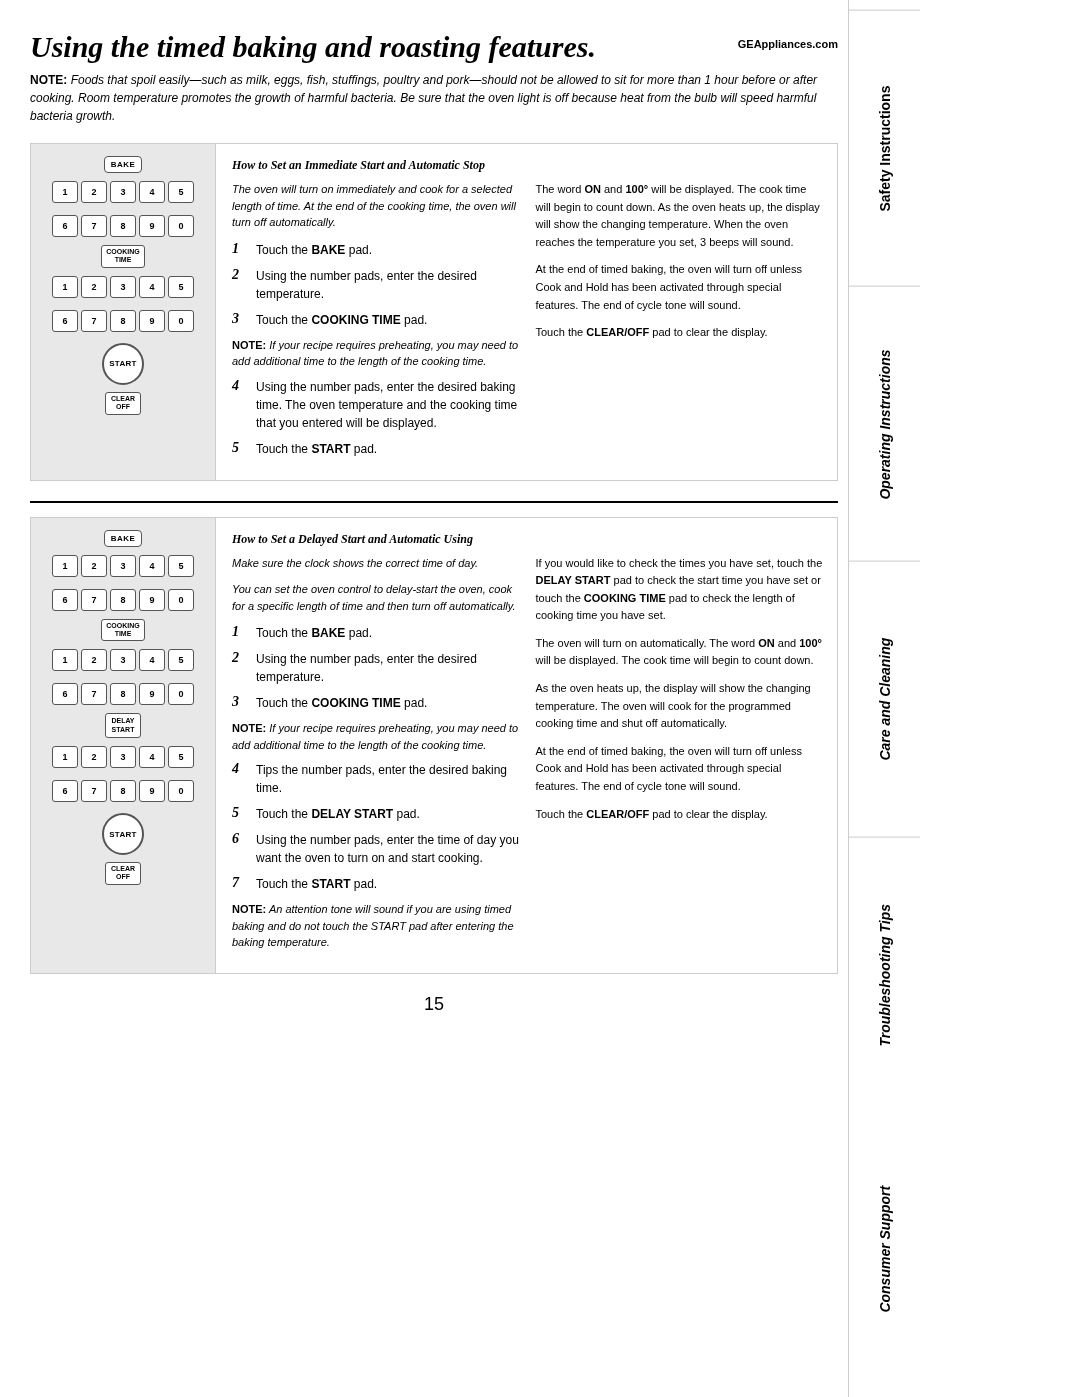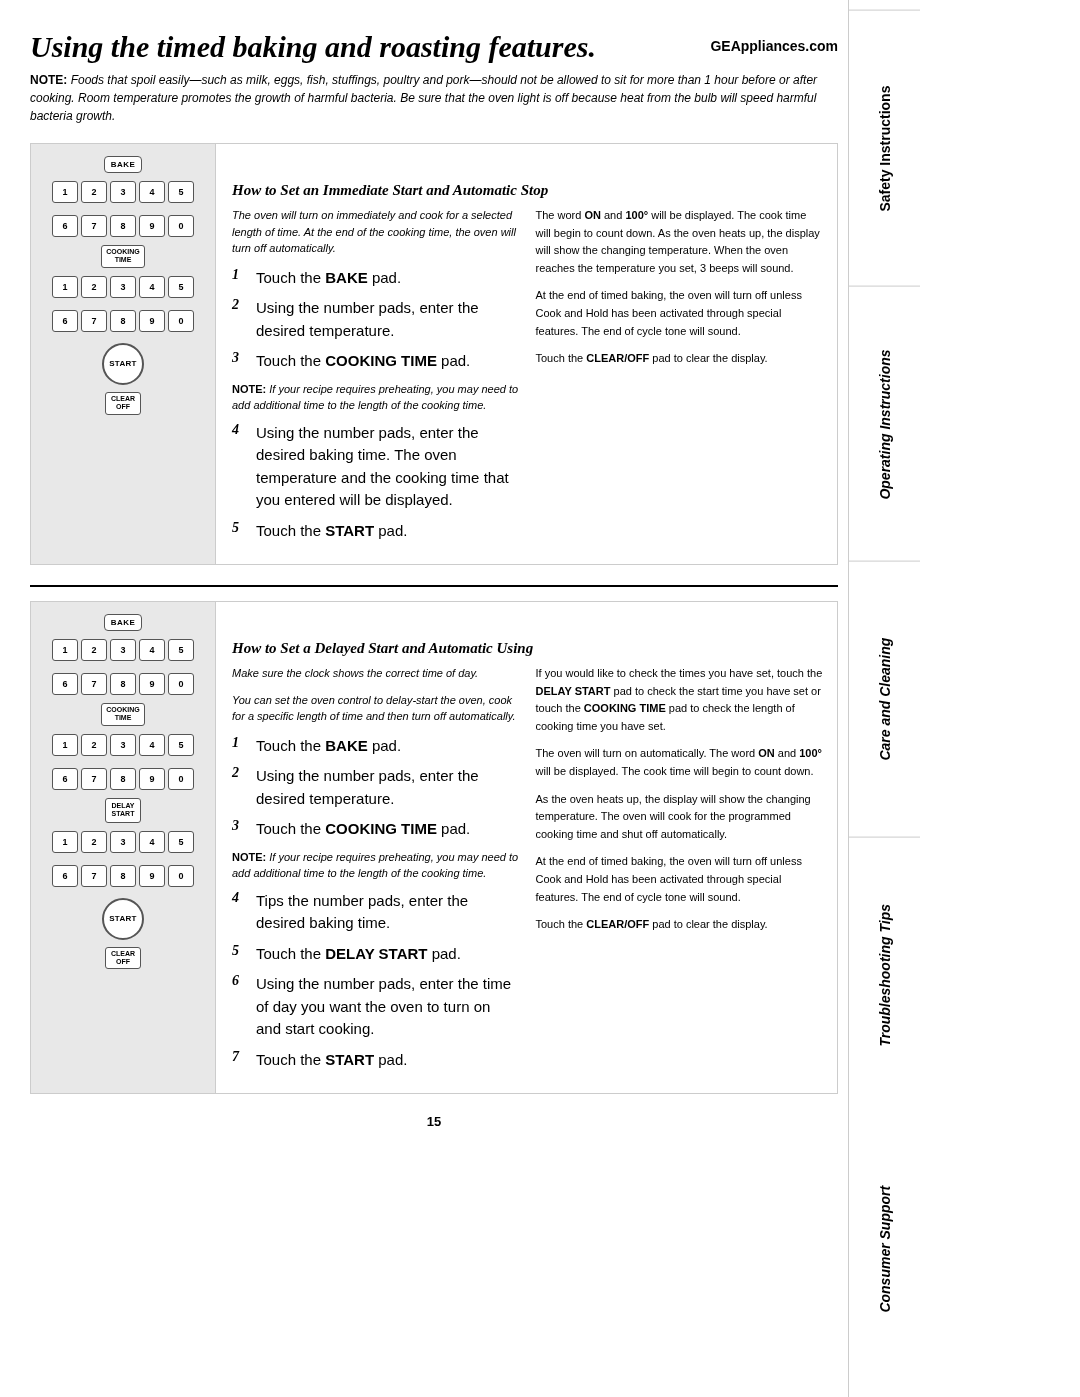--- a/index.html
+++ b/index.html
@@ -71,21 +71,21 @@
 
     .page-title {
       font-size: 30px;
       font-weight: bold;
       font-style: italic;
       font-family: Georgia, serif;
       line-height: 1.1;
     }
 
     .website-url {
-      font-size: 14px;
+      font-size: 11px;
       color: #000;
       font-weight: bold;
       margin-top: 8px;
     }
 
     .note-block {
       font-size: 12px;
       font-style: italic;
       margin-bottom: 18px;
       line-height: 1.5;
@@ -178,26 +178,25 @@
     }
 
     
     .section-content {
       flex: 1;
       padding: 14px 14px 14px 16px;
       background: #fff;
     }
 
     .section-header {
-      font-size: 15px;
+      font-size: 12px;
       font-style: italic;
       font-weight: bold;
       margin-bottom: 8px;
       font-family: Georgia, serif;
-      margin-top: 24px;
     }
 
     .section-intro {
       font-size: 11px;
       font-style: italic;
       margin-bottom: 10px;
       line-height: 1.5;
     }
 
     .two-col-content {
@@ -224,21 +223,21 @@
 
     .step-num {
       font-size: 14px;
       font-style: italic;
       font-weight: bold;
       min-width: 16px;
       font-family: Georgia, serif;
     }
 
     .step-text {
-      font-size: 15px;
+      font-size: 12px;
       line-height: 1.5;
     }
 
     .step-text strong {
       font-weight: bold;
     }
 
     .note-inline {
       font-size: 11px;
       font-style: italic;
@@ -252,23 +251,23 @@
     }
 
     .divider-line {
       border: none;
       border-top: 2px solid #000;
       margin: 0 0 14px 0;
     }
 
     .page-number {
       text-align: center;
-      font-size: 13px;
+      font-size: 18px;
       margin-top: 16px;
-      font-weight: bold;
+      font-weight: normal;
     }
 
     .cooking-time-btn {
       border: 1.5px solid #555;
       border-radius: 3px;
       background: #fff;
       font-size: 7px;
       font-weight: bold;
       text-align: center;
       padding: 2px 4px;
@@ -470,20 +469,23 @@
               <span class="step-num">5</span>
               <span class="step-text">Touch the <strong>DELAY START</strong> pad.</span>
             </div>
             <div class="step-item">
               <span class="step-num">6</span>
               <span class="step-text">Using the number pads, enter the time of day you want the oven to turn on and start cooking.</span>
             </div>
             <div class="step-item">
               <span class="step-num">7</span>
               <span class="step-text">Touch the <strong>START</strong> pad.</span>
+            </div>
+            <div class="note-inline">
+              <strong>NOTE:</strong> An attention tone will sound if you are using timed baking and do not touch the START pad after entering the baking temperature.
             </div>
           </div>
           <div class="right-col">
             <p class="paragraph-text">If you would like to check the times you have set, touch the <strong>DELAY START</strong> pad to check the start time you have set or touch the <strong>COOKING TIME</strong> pad to check the length of cooking time you have set.</p>
             <p class="paragraph-text">The oven will turn on automatically. The word <strong>ON</strong> and <strong>100°</strong> will be displayed. The cook time will begin to count down.</p>
             <p class="paragraph-text">As the oven heats up, the display will show the changing temperature. The oven will cook for the programmed cooking time and shut off automatically.</p>
             <p class="paragraph-text">At the end of timed baking, the oven will turn off unless Cook and Hold has been activated through special features. The end of cycle tone will sound.</p>
             <p class="paragraph-text">Touch the <strong>CLEAR/OFF</strong> pad to clear the display.</p>
           </div>
         </div>

